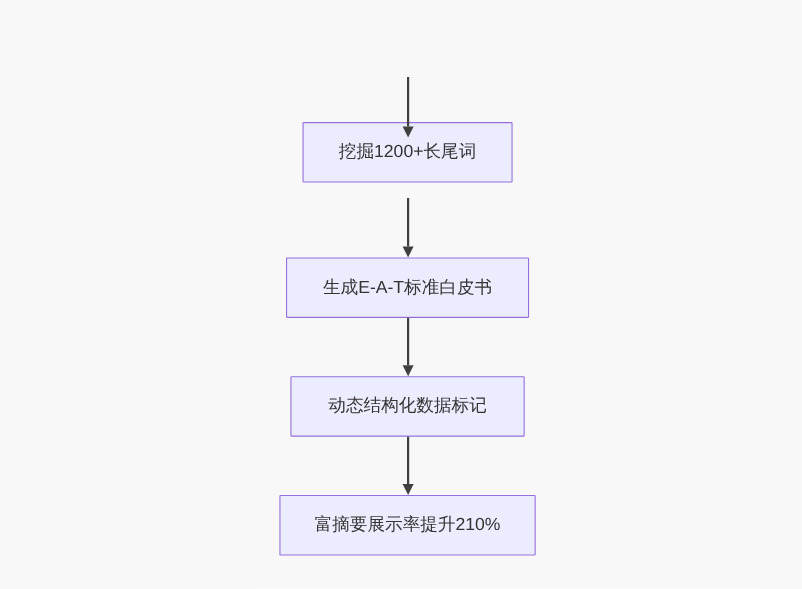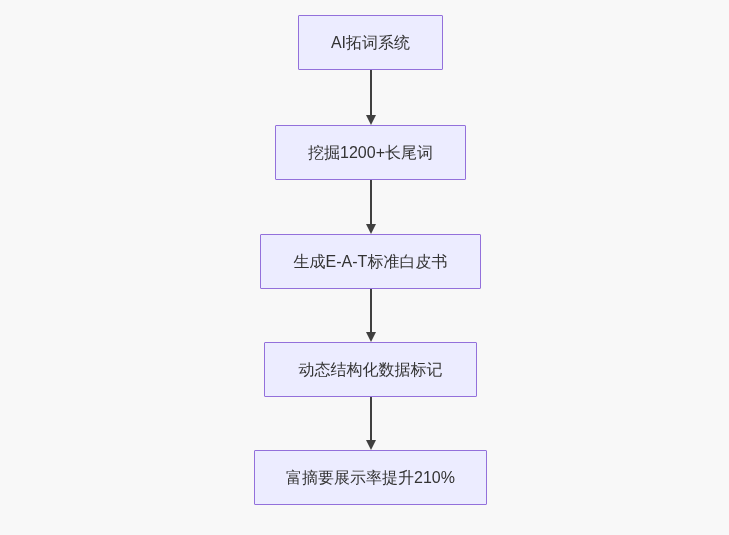--- a/index.html
+++ b/index.html
@@ -52,25 +52,22 @@
     border-left: 5.5px solid transparent;
     border-right: 5.5px solid transparent;
     border-top: 10px solid var(--edge, #404040);
   }
 </style>
 </head>
 <body>
 
 <div class="canvas">
 
-  <div class="node" style="left:298px; top:15px; width:145px;">
-    <span class="node-label">AI拓词系统</span>
-  </div>
 
-  <div class="node" style="left:275px; top:125px; width:191px;">
+  <div class="node" style="left:275px; top:111px; width:191px;">
     <span class="node-label">挖掘1200+长尾词</span>
   </div>
 
   <div class="node" style="left:264px; top:342px; width:213px;">
     <span class="node-label">动态结构化数据标记</span>
   </div>
 
   <div class="node" style="left:260px; top:234px; width:221px;">
     <span class="node-label">生成E-A-T标准白皮书</span>
   </div>

